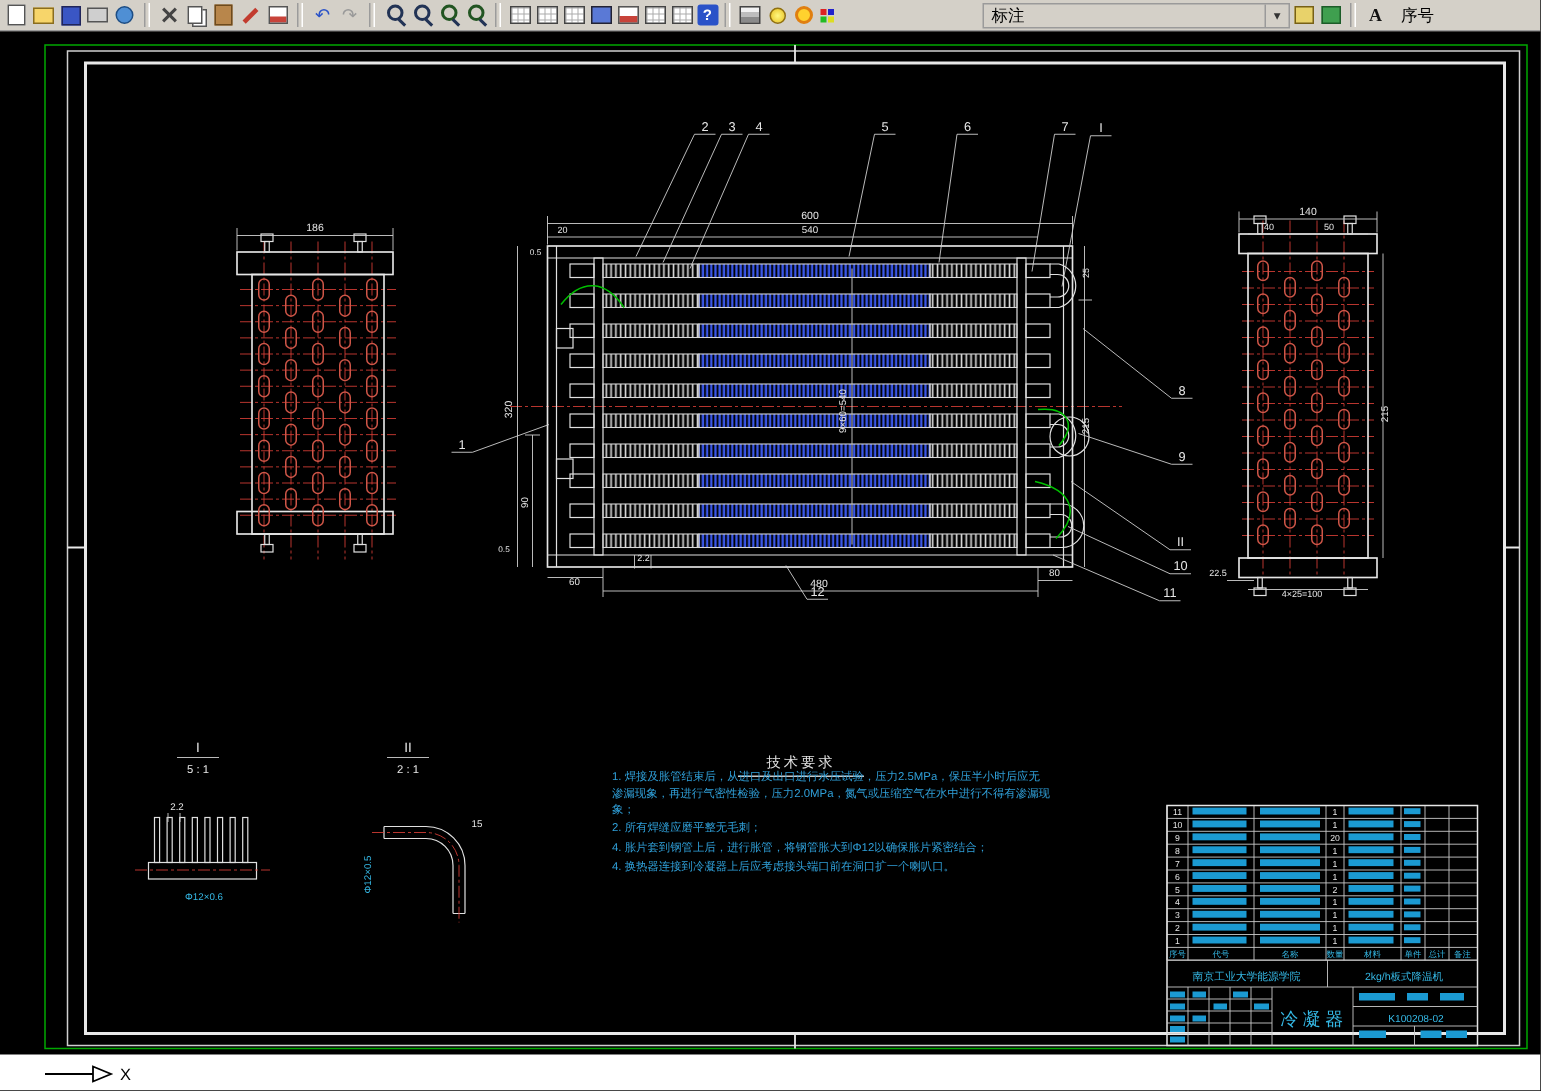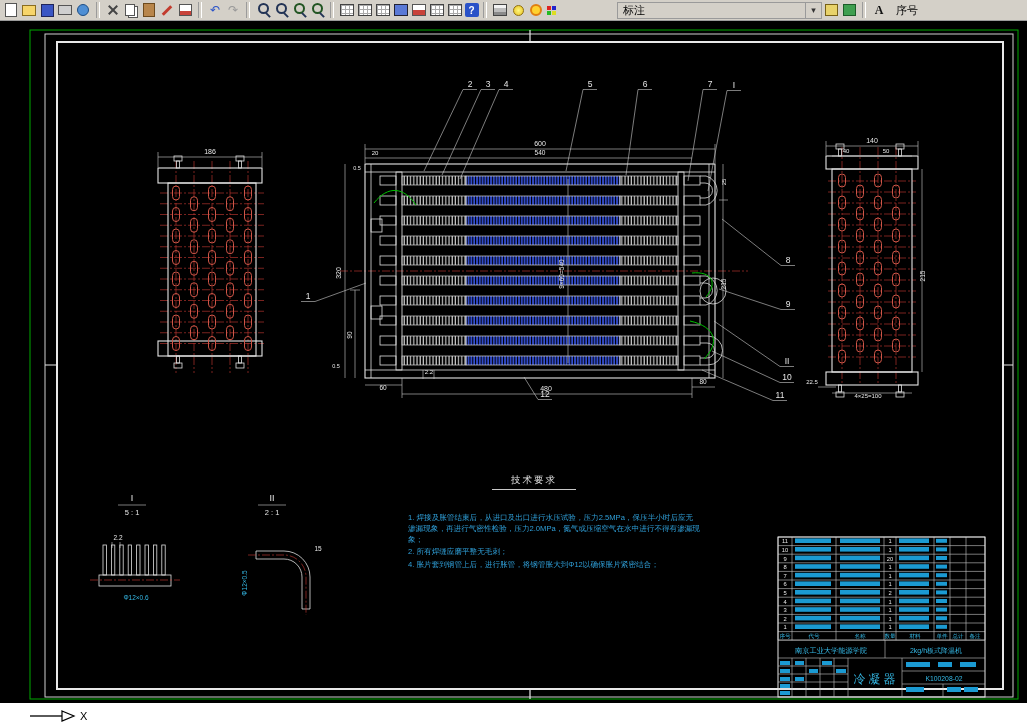--- a/index.html
+++ b/index.html
@@ -27,38 +27,38 @@
   .t-grid::before{content:"";width:12px;height:10px;border:1px solid #444;background-color:#fff;background-image:linear-gradient(#aaa 1px,transparent 1px),linear-gradient(90deg,#aaa 1px,transparent 1px);background-size:4px 4px;}
   .t-blue::before{content:"";width:12px;height:10px;background:#5a79d6;border:1px solid #223;}
   .t-help{background:#2a52c8;color:#fff;font-weight:bold;font-size:10px;border-radius:2px;width:14px;height:14px;}
   .t-layers::before{content:"";width:12px;height:10px;border:1px solid #444;background:linear-gradient(#f2f2f2 33%,#bdbdbd 33% 66%,#8a8a8a 66%);}
   .t-bulb::before{content:"";width:9px;height:9px;border-radius:50%;background:radial-gradient(#fff880,#e8c020);border:1px solid #907010;}
   .t-sun::before{content:"";width:8px;height:8px;border-radius:50%;background:#ffd22e;border:2px solid #e07f10;}
   .t-colors::before{content:"";width:4px;height:4px;background:#d22;box-shadow:5px 0 0 #22c,0 5px 0 #2b2,5px 5px 0 #dd2;margin:-5px 5px 0 -5px;}
   .t-ybox::before{content:"";width:11px;height:10px;background:#e8d26a;border:1px solid #776016;}
   .t-green::before{content:"";width:11px;height:10px;background:#3f9f4f;border:1px solid #1c5c28;}
   .t-A{font-weight:bold;color:#111;font-size:12px;font-family:"Liberation Serif",serif;}
-  .combo{display:flex;align-items:flex-end;width:205px;height:17px;border:1px solid #9a9a9a;background:#d4d0c8;box-sizing:border-box;padding-left:5px;font-size:11px;color:#000;margin-left:54px;flex:0 0 auto;}
+  .combo{display:flex;align-items:flex-end;width:205px;height:17px;border:1px solid #9a9a9a;background:#d4d0c8;box-sizing:border-box;padding-left:5px;font-size:11px;color:#000;margin-left:92px;flex:0 0 auto;}
   .combo .arr{margin-left:auto;width:15px;height:15px;border-left:1px solid #9a9a9a;display:flex;align-items:center;justify-content:center;font-size:9px;color:#333;}
   .tlabel{margin-left:8px;font-size:11px;color:#000;white-space:nowrap;flex:0 0 auto;}
   
   #canvas{position:absolute;top:21px;left:0;width:1027px;height:682px;background:#000;}
   #dwg{position:absolute;top:0;left:0;}
   svg text{font-family:"Liberation Sans",sans-serif;}
   .ln{fill:none;stroke:#e0e0e0;stroke-width:.8;}
   .ln2{fill:none;stroke:#e6e6e6;stroke-width:1.1;}
   .lnb{stroke:#d8d8d8;stroke-width:.7;}
   .thin{stroke:#cfcfcf;stroke-width:.6;fill:none;}
   .tbl{stroke:#c8c8c8;stroke-width:.6;fill:none;}
   .clr{stroke:#e04038;stroke-width:.55;fill:none;stroke-dasharray:8 2 2 2;}
   .hole{stroke:#cf5648;fill:none;stroke-width:1;}
   .grn{stroke:#00c000;fill:none;stroke-width:1;}
   .wt{fill:#e6e6e6;} .ct{fill:#35b9e6;} .bar{fill:#1b9ad2;}
   .ovl{position:absolute;}
-  #tech-title{left:492px;top:453px;width:84px;text-align:center;color:#e0e0e0;font-size:9.5px;letter-spacing:2px;border-bottom:1px solid #c8c8c8;padding-bottom:2px;}
+  #tech-title{left:492px;top:481px;width:84px;text-align:center;color:#e0e0e0;font-size:9.5px;letter-spacing:2px;border-bottom:1px solid #c8c8c8;padding-bottom:2px;}
   #tech-items{left:408px;top:492px;width:292px;font-size:7.6px;color:#2f9fd8;line-height:10.8px;}
   #tech-items p{margin:0 0 2px 0;}
   
   #bottombar{position:absolute;top:703px;left:0;width:1027px;height:24px;background:#fff;}
 </style>
 </head>
 <body>
 
 <div id="app">
   <div id="toolbar">
@@ -603,20 +603,21 @@
         <text x="876" y="662" class="ct" font-size="12" letter-spacing="3" text-anchor="middle">冷凝器</text>
         <text x="944" y="660" class="ct" font-size="6.8" text-anchor="middle">K100208-02</text>
       </g>
     </svg>
 
     <div class="ovl" id="tech-title">技术要求</div>
     <div class="ovl" id="tech-items">
       <p>1. 焊接及胀管结束后，从进口及出口进行水压试验，压力2.5MPa，保压半小时后应无渗漏现象，再进行气密性检验，压力2.0MPa，氮气或压缩空气在水中进行不得有渗漏现象；</p>
       <p>2. 所有焊缝应磨平整无毛刺；</p>
       <p>4. 胀片套到钢管上后，进行胀管，将钢管胀大到Φ12以确保胀片紧密结合；</p>
+      <p>4. 换热器连接到冷凝器上后应考虑接头端口前在洞口扩一个喇叭口。</p>
     </div>
   </div>
 
   <div id="bottombar">
     <svg width="160" height="24">
       <line x1="30" y1="13" x2="62" y2="13" stroke="#000" stroke-width="1.3"></line>
       <path d="M62,8 L74,13 L62,18 Z" fill="none" stroke="#000" stroke-width="1.2"></path>
       <text x="80" y="17" font-size="11" fill="#000">X</text>
     </svg>
   </div>

